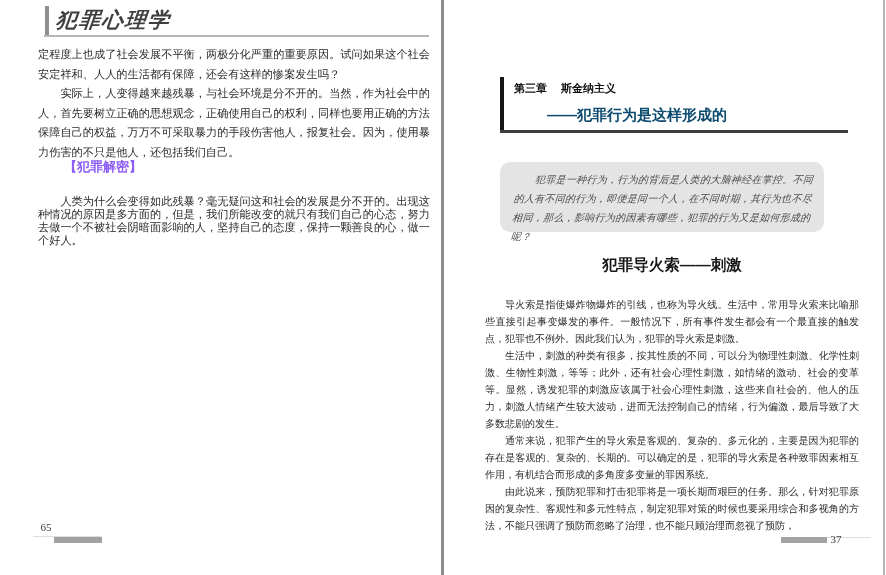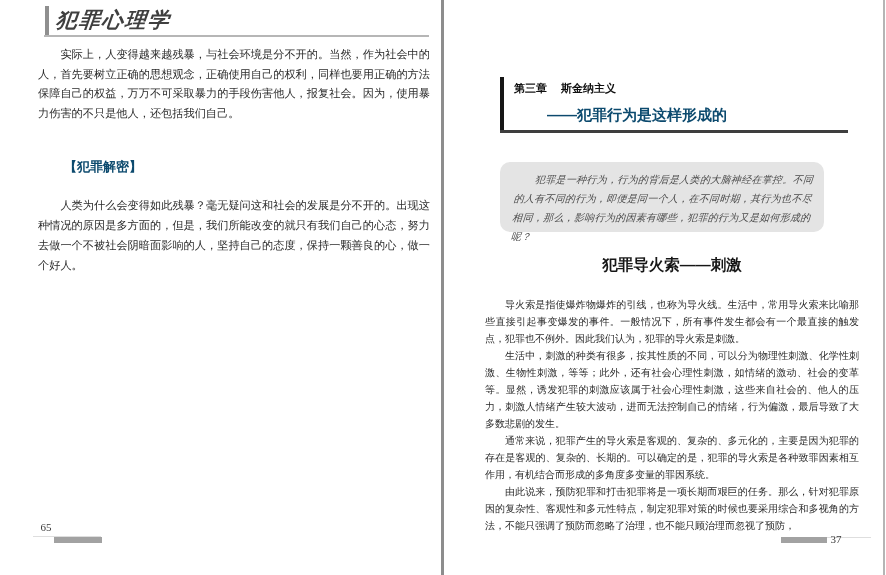--- a/index.html
+++ b/index.html
@@ -31,26 +31,26 @@
   .lp-body{
     left:38px;top:45px;width:392px;
     font-size:11.2px;line-height:19.5px;
     text-align:justify;
   }
   .lp-body p,.rp-body p{margin:0;}
   .indent{text-indent:2em;}
   .lp-heading{
     left:38px;top:158px;width:392px;
     font-family:"Liberation Sans","DejaVu Sans",sans-serif;
-    font-weight:bold;font-size:13px;color:#0c4a6e;
+    font-weight:bold;font-size:13px;color:#8b5cf6;
     text-indent:2em;
   }
   .lp-after{
     left:38px;top:184px;width:392px;
-    font-size:11.2px;line-height:20px;
+    font-size:11.2px;line-height:13px;
     text-align:justify;
   }
 
   
   .lf-thinline{left:33px;top:536px;width:68px;height:1px;background:#dedede;}
   .lf-bar{left:54px;top:537px;width:48px;height:6px;background:#a2a2a2;}
   .lf-num{left:34px;top:521px;width:24px;text-align:center;font-size:11px;color:#3a3a3a;}
 
   
   .rc-bar{left:500px;top:77px;width:4px;height:55px;background:#161616;}
@@ -103,20 +103,21 @@
 
 <div id="spread">
 
   <div>
 
     <div class="abs lh-bar"></div>
     <div class="abs lh-title">犯罪心理学</div>
     <div class="abs lh-rule"></div>
 
     <div class="abs lp-body">
+      <p>定程度上也成了社会发展不平衡，两极分化严重的重要原因。试问如果这个社会安定祥和、人人的生活都有保障，还会有这样的惨案发生吗？</p>
       <p class="indent">实际上，人变得越来越残暴，与社会环境是分不开的。当然，作为社会中的人，首先要树立正确的思想观念，正确使用自己的权利，同样也要用正确的方法保障自己的权益，万万不可采取暴力的手段伤害他人，报复社会。因为，使用暴力伤害的不只是他人，还包括我们自己。</p>
     </div>
 
     <div class="abs lp-heading">【犯罪解密】</div>
 
     <div class="abs lp-after">
       <p class="indent">人类为什么会变得如此残暴？毫无疑问这和社会的发展是分不开的。出现这种情况的原因是多方面的，但是，我们所能改变的就只有我们自己的心态，努力去做一个不被社会阴暗面影响的人，坚持自己的态度，保持一颗善良的心，做一个好人。</p>
     </div>
 
     <div class="abs lf-thinline"></div>

